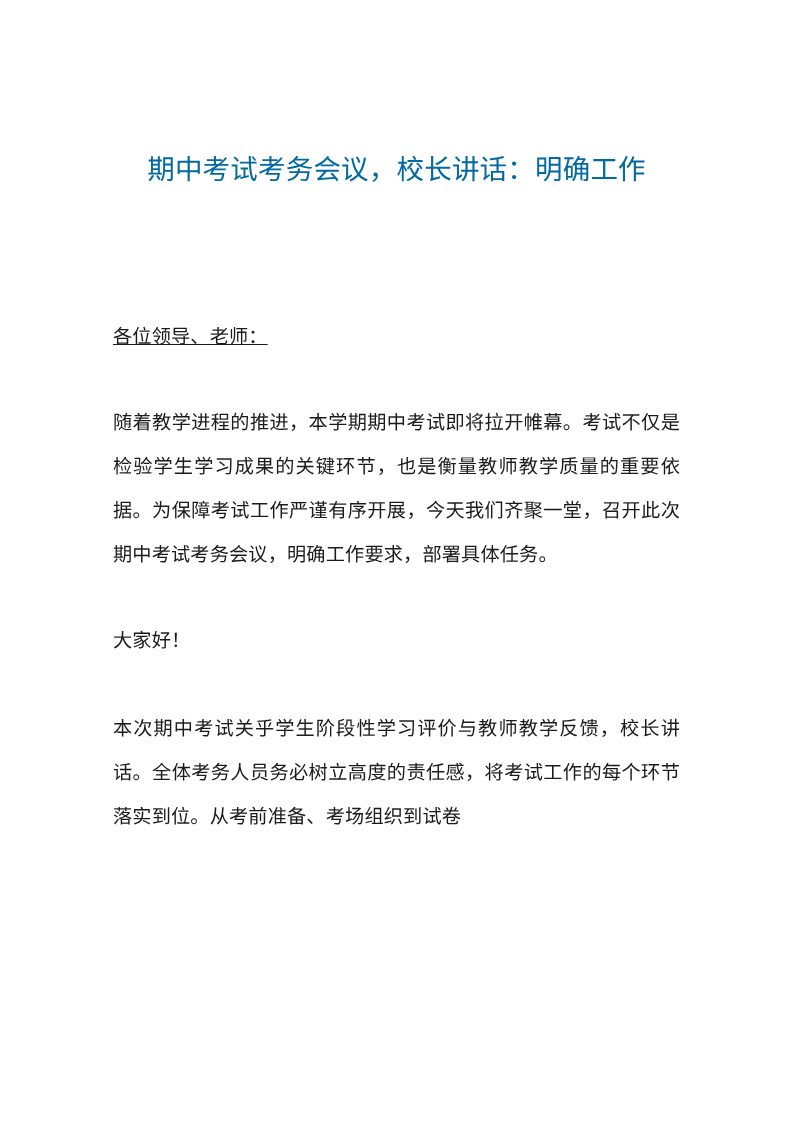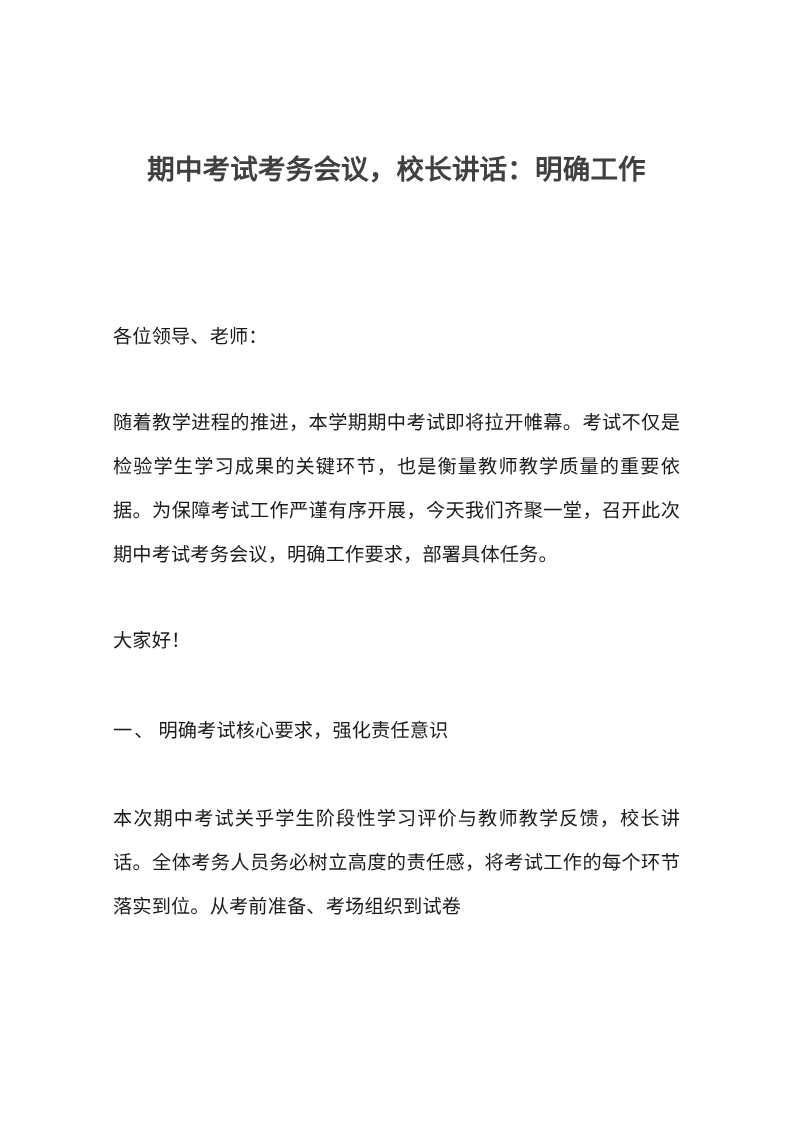--- a/index.html
+++ b/index.html
@@ -28,43 +28,44 @@
     left: 113px;
     top: 0;
     width: 567px;
   }
 
   
   .doc-title {
     margin: 0;
     padding-top: 122px;
     font-size: 27.5px;
-    font-weight: bold;
+    font-weight: normal;
     line-height: 95px;
-    color: #404040;
+    color: #0369a1;
     text-align: center;
     letter-spacing: 0.2px;
     white-space: nowrap;
   }
   .doc-title .title-line {
     display: block;
   }
 
   
   .body-block {
     font-size: 19.2px;
     line-height: 44px;
     color: #1b1b1b;
     text-align: justify;
     text-justify: inter-ideograph;
     letter-spacing: 0.15px;
   }
 
   .salutation {
     margin-top: 98px;
+    text-decoration: underline;
   }
   .greeting {
     margin-top: 42px;
   }
   .para-intro {
     margin-top: 42px;
   }
   .section-heading {
     margin-top: 46px;
     font-weight: normal;
@@ -86,20 +87,17 @@
     <h1 class="doc-title">
       <span class="title-line">期中考试考务会议，校长讲话：明确工作</span>
     </h1>
 
     <p class="body-block salutation">各位领导、老师：</p>
 
     <p class="body-block para-intro">随着教学进程的推进，本学期期中考试即将拉开帷幕。考试不仅是检验学生学习成果的关键环节，也是衡量教师教学质量的重要依据。为保障考试工作严谨有序开展，今天我们齐聚一堂，召开此次期中考试考务会议，明确工作要求，部署具体任务。</p>
 
     <p class="body-block greeting">大家好！</p>
 
-    <p class="body-block section-heading">
-      <span class="enum">一、</span><span>明确考试核心要求，强化责任意识</span>
-    </p>
 
     <p class="body-block para-body">本次期中考试关乎学生阶段性学习评价与教师教学反馈，校长讲话。全体考务人员务必树立高度的责任感，将考试工作的每个环节落实到位。从考前准备、考场组织到试卷</p>
 
   </div>
 </div>
 
 </body></html>

